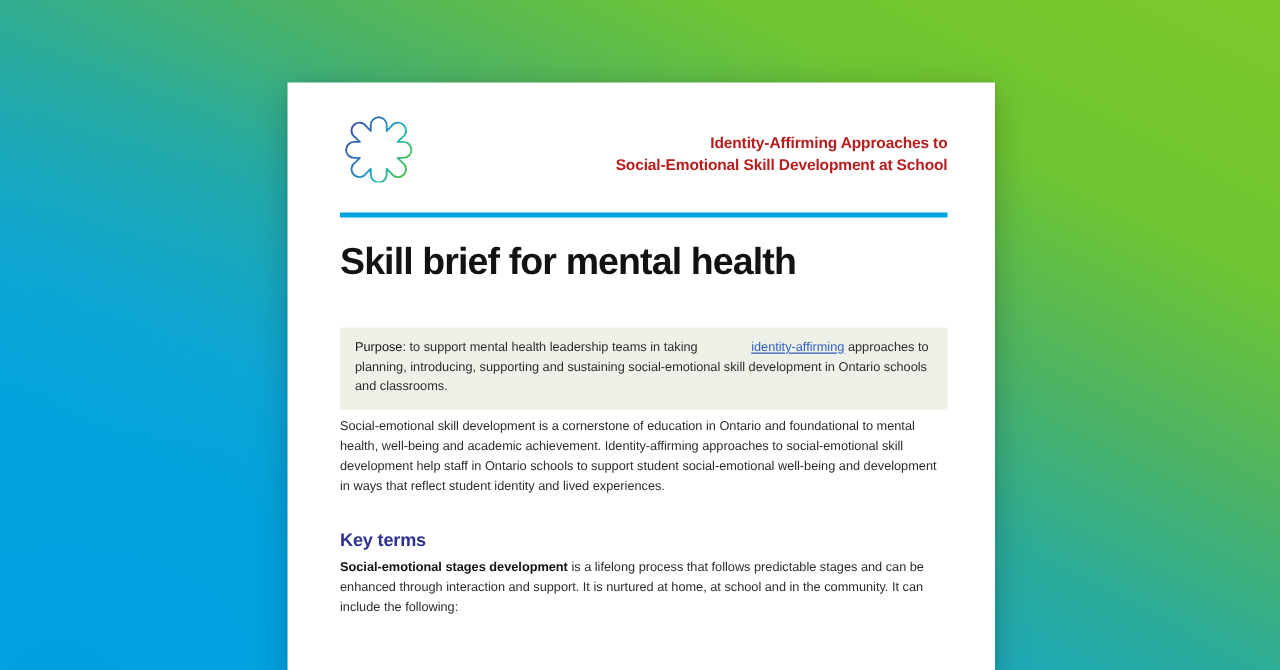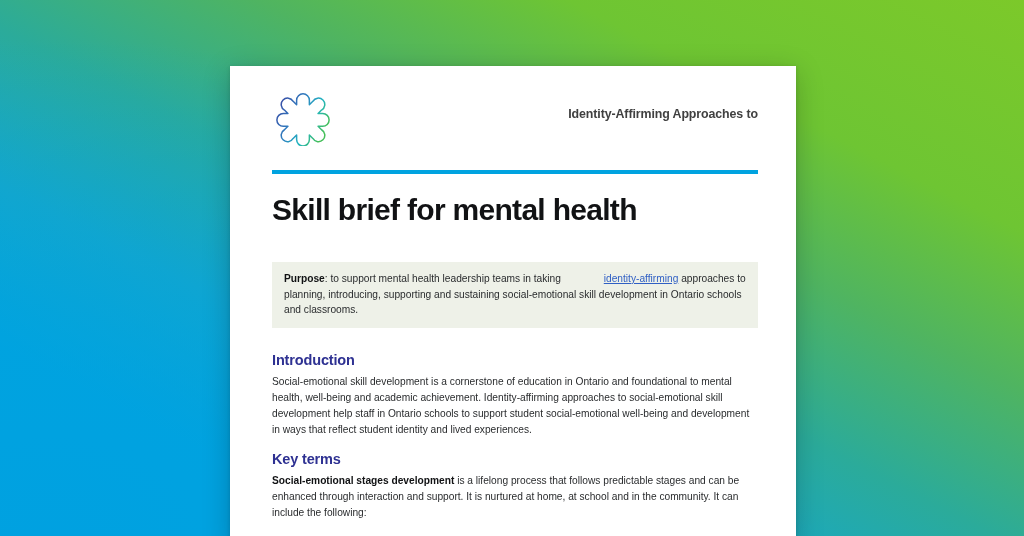--- a/index.html
+++ b/index.html
@@ -66,21 +66,21 @@
     width: 58px;
     height: 58px;
     flex: none;
     margin-left: 2px;
   }
   .header-title {
     text-align: right;
     font-size: 12.4px;
     font-weight: bold;
     line-height: 1.42;
-    color: #404040;
+    color: #b91c1c;
     letter-spacing: -0.1px;
     padding-top: 18px;
     max-width: 330px;
   }
   .header-title-line { display: block; white-space: nowrap; }
 
   
   .blue-rule {
     height: 4px;
     background: #00a3e0;
@@ -102,36 +102,36 @@
   
   .purpose-box {
     margin-top: 33px;
     background: #eef1e8;
     padding: 9px 12px 10px 12px;
     font-size: 10.2px;
     line-height: 1.55;
     color: #2a2c2e;
     width: 462px;
   }
-  .purpose-box b { font-weight: bold; color: #111214; }
+  .purpose-box b { font-weight: normal; color: #111214; }
   .purpose-link {
     color: #2f5fc4;
     text-decoration: underline;
     margin-left: 40px;
   }
 
   
   .section-heading {
     color: #2e3192;
     font-size: 14.5px;
     font-weight: bold;
     letter-spacing: -0.15px;
   }
   #introduction-heading { margin-top: 24px; }
-  #key-terms-heading { margin-top: 14px; }
+  #key-terms-heading { margin-top: 28px; }
 
   .body-text {
     font-size: 10.2px;
     line-height: 1.55;
     color: #2a2c2e;
     margin-top: 6px;
     width: 486px;
   }
   .body-text b { font-weight: bold; color: #111214; }
 </style>
@@ -175,34 +175,34 @@
                      a11 11 0 0 1 0 -22
                      h8 l-6 -6
                      a11 11 0 1 1 15 -15
                      l6 6 v-8
                      a11 11 0 0 1 11 -11 z"></path>
           </g>
         </svg>
 
         <div class="header-title">
           <span class="header-title-line">Identity-Affirming Approaches to</span>
+          <span class="header-title-line">Social-Emotional Skill Development at School</span>
         </div>
       </div>
 
       <div class="blue-rule"></div>
 
       <h1 class="doc-title">
         <span class="doc-title-line">Skill brief for mental health</span>
       </h1>
 
       <div class="purpose-box">
         <b>Purpose</b><span>: to support mental health leadership teams in taking </span><a class="purpose-link" href="#">identity-affirming</a><span> approaches to planning, introducing, supporting and sustaining social-emotional skill development in Ontario schools and classrooms.</span>
       </div>
 
-      <div class="section-heading" id="introduction-heading">Introduction</div>
       <p class="body-text">Social-emotional skill development is a cornerstone of education in Ontario and foundational to mental health, well-being and academic achievement. Identity-affirming approaches to social-emotional skill development help staff in Ontario schools to support student social-emotional well-being and development in ways that reflect student identity and lived experiences.</p>
 
       <div class="section-heading" id="key-terms-heading">Key terms</div>
       <p class="body-text"><b>Social-emotional stages development</b><span> is a lifelong process that follows predictable stages and can be enhanced through interaction and support. It is nurtured at home, at school and in the community. It can include the following:</span></p>
 
     </div>
   </div>
 
 </div>
 

